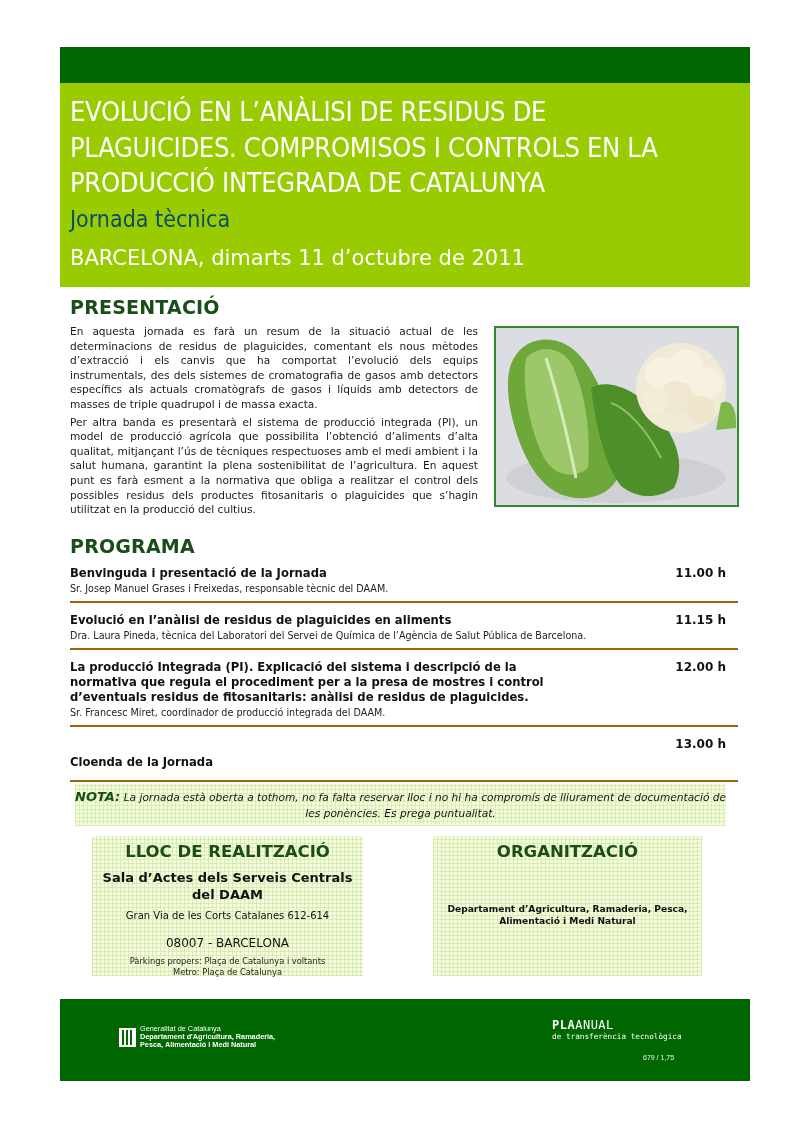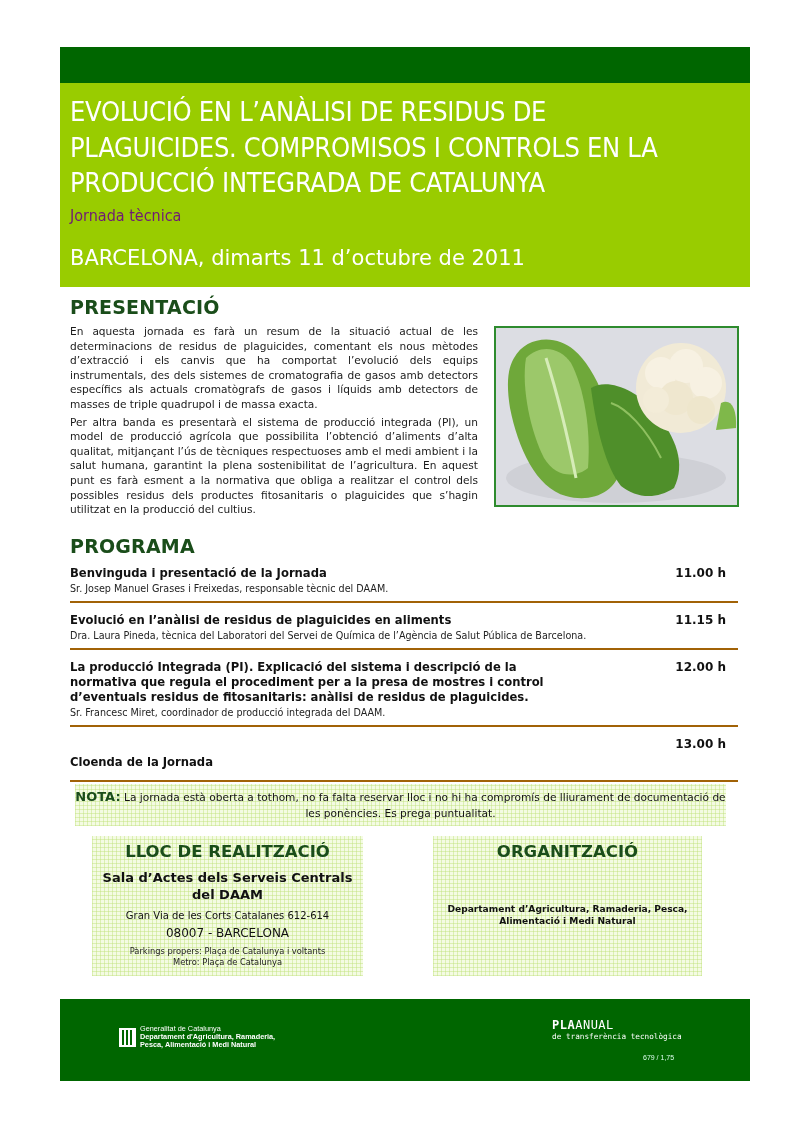--- a/index.html
+++ b/index.html
@@ -5,21 +5,21 @@
   * { box-sizing: border-box; margin: 0; padding: 0; }
   html, body { width: 800px; height: 1132px; background: #ffffff; overflow: hidden; }
   body { position: relative; font-family: "DejaVu Sans", sans-serif; color: #111; }
 
   .header { position: absolute; left: 60px; top: 47px; width: 690px; height: 240px; background: #99cc00; }
   .header-strip { position: absolute; left: 0; top: 0; width: 100%; height: 36px; background: #006600; }
   .title { position: absolute; left: 10px; top: 47px; width: 670px; color: #ffffff;
            font-family: "DejaVu Sans Condensed", "DejaVu Sans", sans-serif; font-size: 27px; line-height: 35.5px;
            letter-spacing: -0.3px; font-weight: normal; }
   .title span { display: block; white-space: nowrap; }
-  .subtitle { position: absolute; left: 10px; top: 159px; color: #701a75; font-size: 16px; font-stretch: condensed; }
+  .subtitle { position: absolute; left: 10px; top: 159px; color: #0c4a6e; font-size: 23px; font-stretch: condensed; }
   .dateline { position: absolute; left: 10px; top: 199px; color: #ffffff; font-size: 21px; }
 
   .section-title { position: absolute; color: #1a4d1a; font-weight: bold; font-size: 19px; letter-spacing: 0.2px; }
 
   .pres-text { position: absolute; left: 70px; width: 408px; font-size: 10.6px; line-height: 14.6px; text-align: justify; color: #1a1a1a; }
   .pres-text p + p { margin-top: 3px; }
 
   .photo { position: absolute; left: 494px; top: 326px; width: 245px; height: 181px; border: 2px solid #2e8b2e;
            background: #dfe0e6; overflow: hidden; }
 
@@ -29,30 +29,30 @@
   .prog-item .ps { font-size: 9.6px; line-height: 13px; color: #222; margin-top: 1px; }
   .prog-item .ptime { position: absolute; right: 12px; top: 8px; font-size: 12px; font-weight: bold; }
 
   .grid-bg {
     background-color: #f4fbe3;
     background-image:
       repeating-linear-gradient(0deg, rgba(190,225,120,0.45) 0px, rgba(190,225,120,0.45) 1px, transparent 1px, transparent 4px),
       repeating-linear-gradient(90deg, rgba(190,225,120,0.45) 0px, rgba(190,225,120,0.45) 1px, transparent 1px, transparent 4px);
   }
   .nota { position: absolute; left: 75px; top: 784px; width: 651px; height: 42px; text-align: center;
-          font-size: 10.6px; line-height: 16px; padding-top: 5px; color: #111; }
+          font-style: italic; font-size: 10.6px; line-height: 16px; padding-top: 5px; color: #111; }
   .nota .nlabel { color: #1a4d1a; font-weight: bold; font-size: 13px; }
 
   .box { position: absolute; top: 836px; height: 140px; text-align: center; }
   .box-lloc { left: 92px; width: 271px; }
   .box-org { left: 433px; width: 269px; }
   .box .btitle { color: #1a4d1a; font-weight: bold; font-size: 16.5px; margin-top: 6px; }
   .venue { font-weight: bold; font-size: 13px; line-height: 17px; margin-top: 8px; }
   .addr { font-size: 10px; margin-top: 7px; }
-  .city { font-size: 12px; margin-top: 5px; }
+  .city { font-size: 12px; margin-top: 15px; }
   .small { font-size: 8.3px; line-height: 11px; margin-top: 6px; color: #222; }
   .org-text { font-weight: bold; font-size: 9.1px; line-height: 12px; margin-top: 42px; }
 
   .footer { position: absolute; left: 60px; top: 999px; width: 690px; height: 82px; background: #006600; color: #fff; }
   .gen-logo { position: absolute; left: 59px; top: 29px; width: 17px; height: 19px; background: #fff; }
   .gen-logo i { position: absolute; top: 2px; width: 2px; height: 15px; background: #006600; }
   .gen-text { position: absolute; left: 80px; top: 26px; font-family: "Liberation Sans", sans-serif; font-size: 7.3px; line-height: 8px; }
   .gen-text .g1 { font-weight: normal; }
   .gen-text .g2 { font-weight: bold; }
   .plan-title { position: absolute; left: 492px; top: 19px; font-family: "DejaVu Sans Mono", monospace; font-size: 12px; letter-spacing: 0.5px; }

